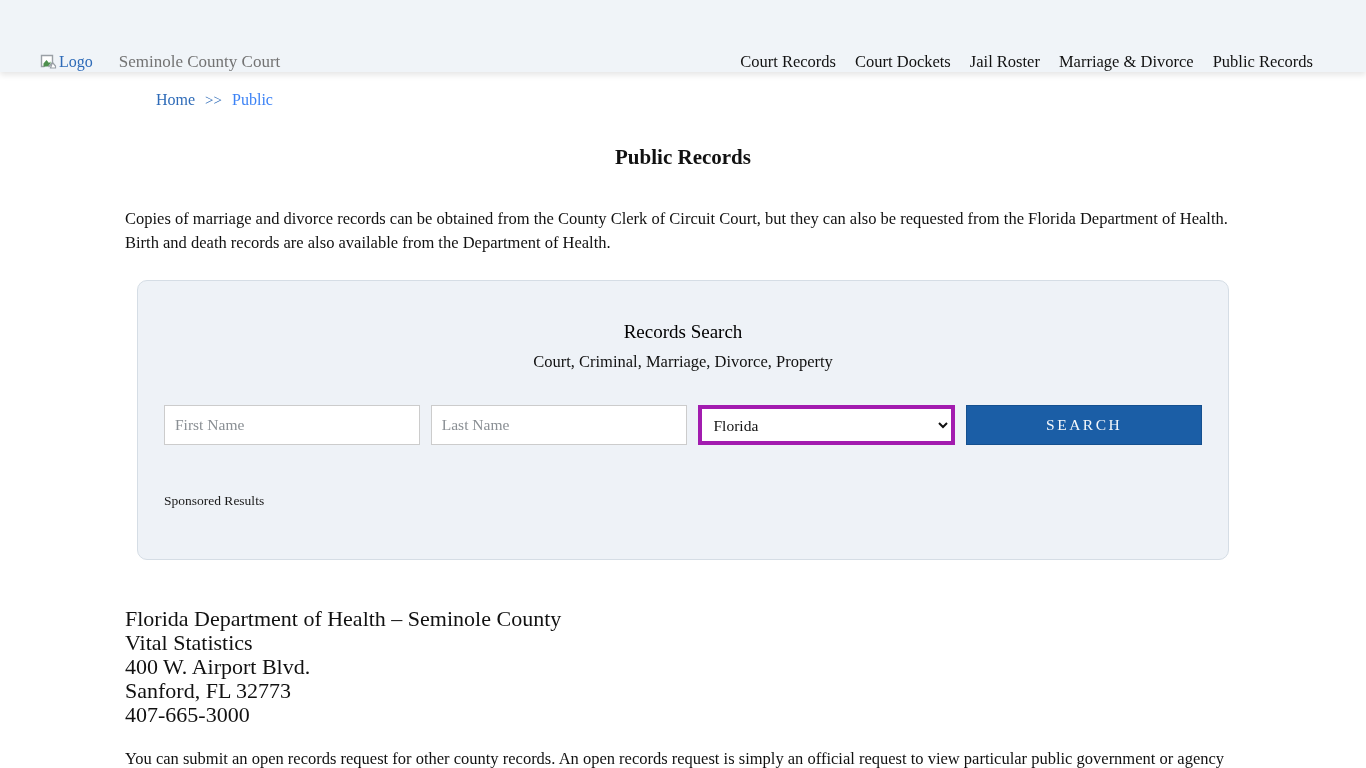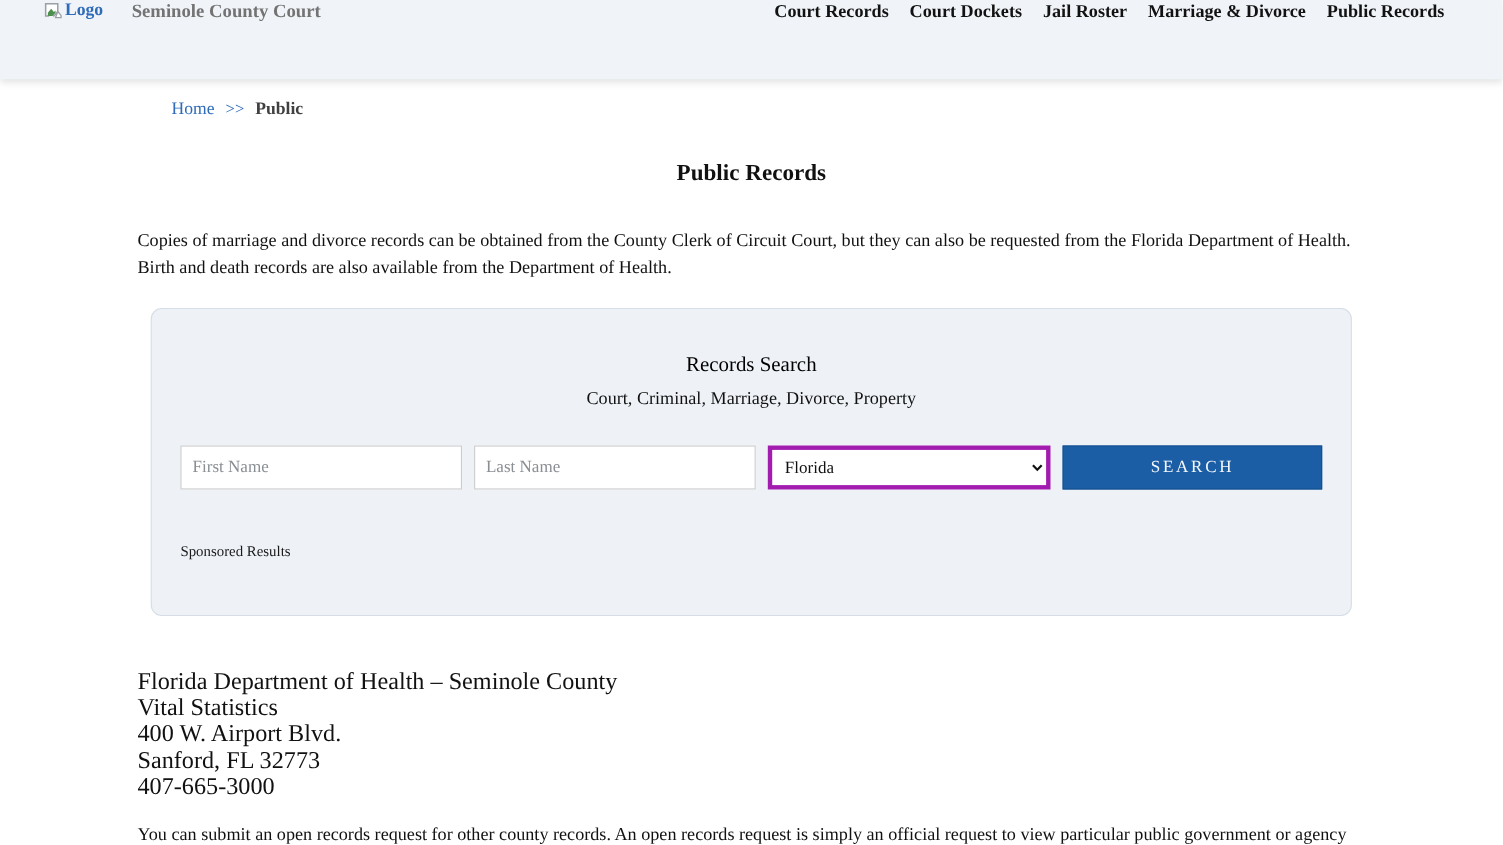--- a/index.html
+++ b/index.html
@@ -8,26 +8,25 @@
     overflow: hidden;
     background: #ffffff;
     font-family: "Liberation Serif", "DejaVu Serif", serif;
     color: #1a1a1a;
   }
   
   .site-header {
     height: 72px;
     background: #f0f4f8;
     display: flex;
-    align-items: flex-start;
+    align-items: flex-end;
     padding: 0 53px 0 40px;
     box-shadow: 0 3px 6px rgba(0,0,0,0.10);
     position: relative;
     z-index: 2;
-    font-weight: bold;
   }
   .brand { display: flex; align-items: center; }
   .broken-img { display: inline-flex; align-items: center; margin-right: 2px; }
   .logo-alt {
     color: #2e6bb8;
     font-size: 16px;
     margin-right: 26px;
   }
   .site-title { font-size: 17px; color: #737373; }
   .main-nav { margin-left: auto; display: flex; gap: 19px; }
@@ -44,21 +43,21 @@
   .breadcrumb {
     margin-top: 19px;
     padding-left: 31px;
     font-size: 16px;
     display: flex;
     gap: 10px;
     align-items: baseline;
   }
   .breadcrumb .home-link { color: #2e6bb8; text-decoration: none; cursor: pointer; }
   .breadcrumb .sep { color: #2e6bb8; font-size: 15px; }
-  .breadcrumb .current { color: #404040; font-weight: bold; }
+  .breadcrumb .current { color: #3b82f6; font-weight: normal; }
   
   .page-title {
     text-align: center;
     font-size: 21px;
     font-weight: bold;
     margin-top: 36px;
     color: #111;
   }
   
   .intro {

